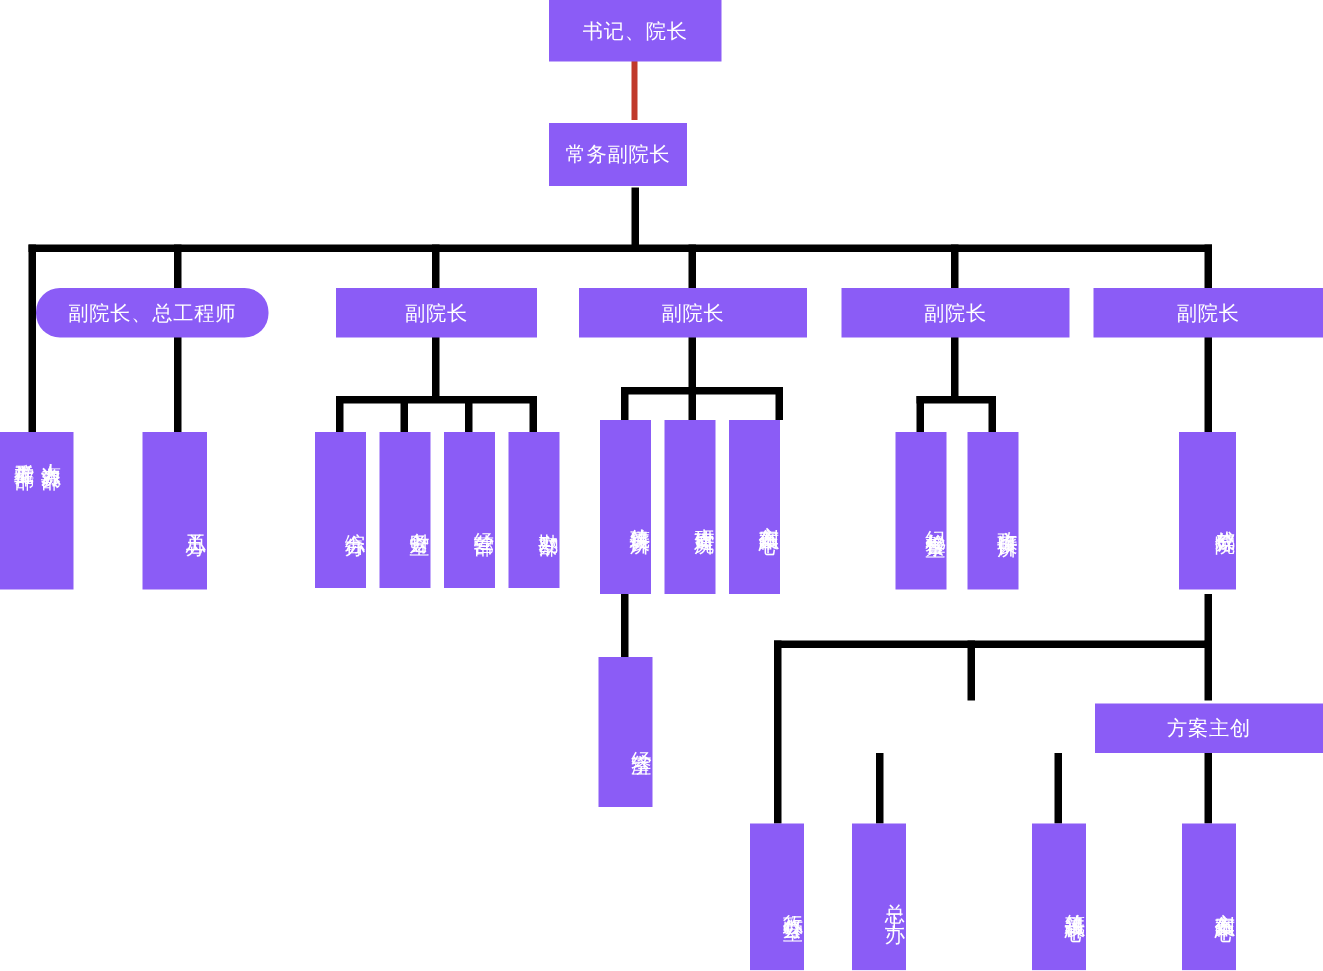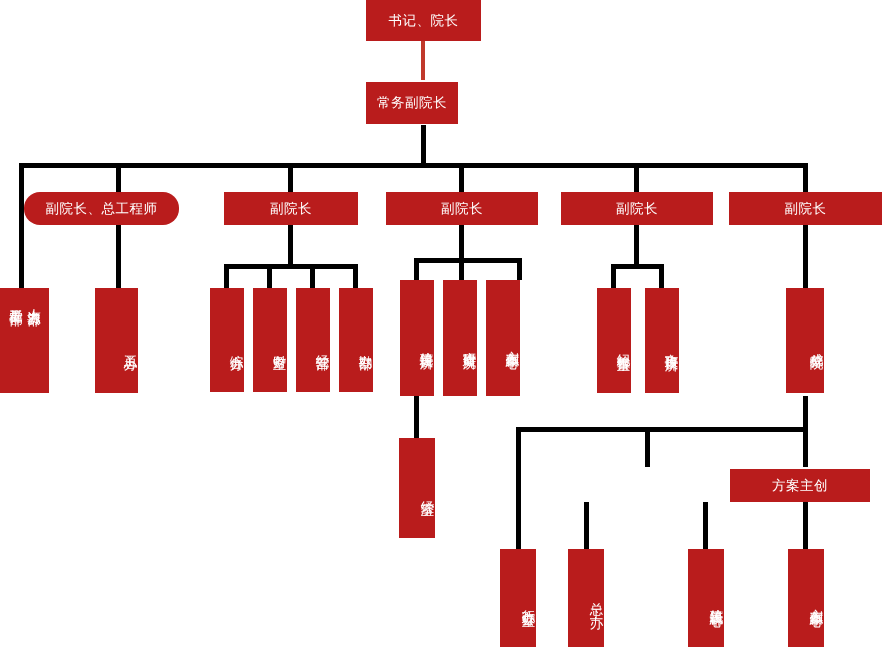--- a/index.html
+++ b/index.html
@@ -7,21 +7,21 @@
   body{font-family:"Liberation Sans","DejaVu Sans",sans-serif;}
   #chart{
     position:relative;
     width:882px;
     height:647px;
     background:#ffffff;
     overflow:hidden;
   }
   .box{
     position:absolute;
-    background:#b91c1c;
+    background:#8b5cf6;
     color:#ffffff;
     box-sizing:border-box;
     display:flex;
     align-items:center;
     justify-content:center;
     text-align:left;
     line-height:1.18;
     letter-spacing:0.5px;
     z-index:3;
   }
@@ -203,21 +203,21 @@
 
   <div class="box v2" style="left:786px;top:288px;width:38px;height:105px;">
     <span>成都分院</span>
   </div>
 
   <div class="box v2" style="left:399px;top:438px;width:36px;height:100px;">
     <span>经济室</span>
   </div>
 
 
-  <div class="box h" style="left:730px;top:469px;width:140px;height:33px;">
+  <div class="box h" style="left:730px;top:469px;width:152px;height:33px;">
     <span>方案主创</span>
   </div>
 
   <div class="box v2" style="left:500px;top:549px;width:36px;height:98px;">
     <span>行政办公室</span>
   </div>
 
   <div class="box v2 vspaced" style="left:568px;top:549px;width:36px;height:98px;">
     <span>总工办</span>
   </div>

